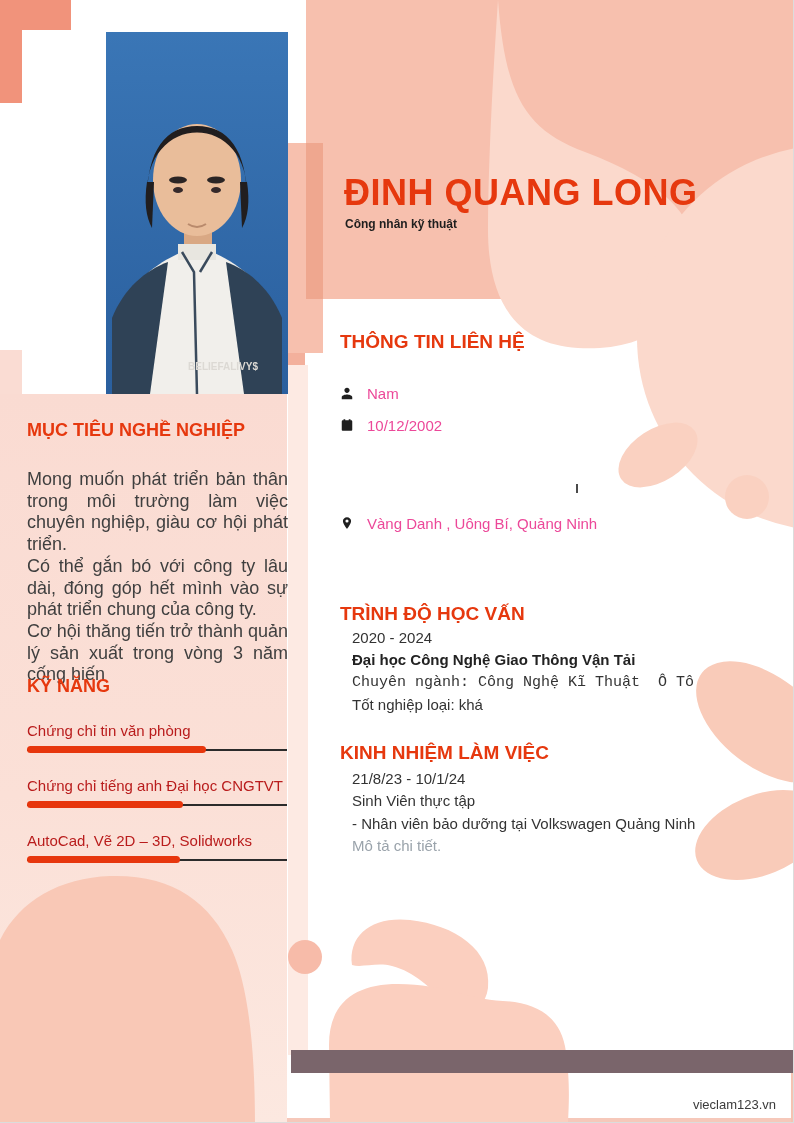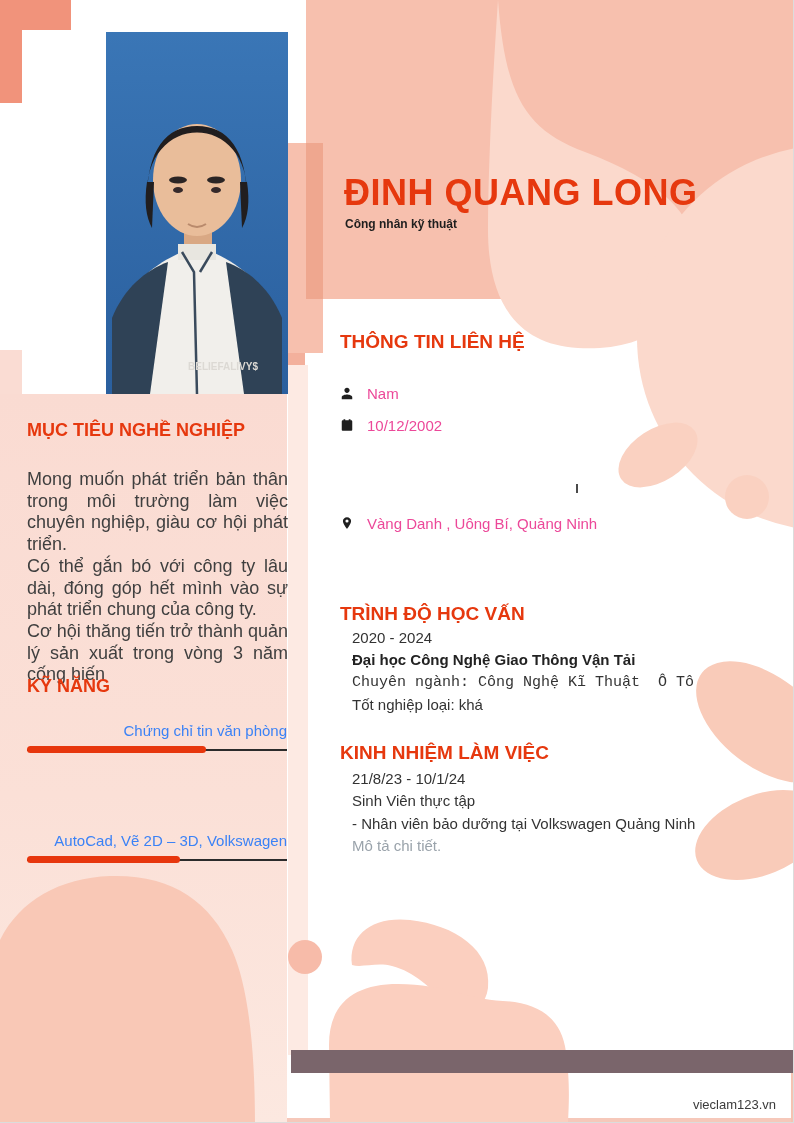--- a/index.html
+++ b/index.html
@@ -22,21 +22,21 @@
   .subtitle{left:345px;top:217px;font-size:12px;font-weight:600;color:#1e1e1e;}
   .objective-text{left:27px;top:469px;width:261px;font-size:18px;line-height:21.7px;color:#3f3f3f;text-align:justify;}
   .objective-text p{margin:0;}
   .contact-row{left:340px;height:18px;display:flex;align-items:center;gap:13px;font-size:15px;color:#ec4899;}
   .contact-row svg{flex:0 0 auto;}
   .edu-block,.exp-block{left:340px;width:420px;font-size:15px;line-height:22.3px;color:#333;margin-left:12px;}
   .edu-school{font-weight:700;color:#222;}
   .keep-space{white-space:pre-wrap;font-family:Liberation Mono, monospace;}
   .exp-placeholder{color:#9aa3ab;}
   .skill{left:27px;width:260px;}
-  .skill-label{font-size:15px;color:#3b82f6;text-align:right;}
+  .skill-label{font-size:15px;color:#b91c1c;}
   .skill-track{position:relative;margin-top:7px;height:7px;}
   .skill-line{position:absolute;left:0;right:0;top:3px;height:2px;background:#2b2b2b;}
   .skill-fill{position:absolute;left:0;top:0;height:7px;border-radius:4px;background:#e7360d;}
   .footer-bar{left:291px;top:1050px;width:503px;height:23px;background:#7a656b;}
   .watermark{right:17px;top:1097px;font-size:13px;font-weight:400;color:#3b3b3b;}
   .cursor-artifact{left:576px;top:484px;width:2px;height:9px;background:#4a4a4a;}
 </style>
 </head>
 <body>
 
@@ -147,23 +147,30 @@
   <div class="abs h-red left-col-h" style="top:676px">KỸ NĂNG</div>
 
   <div class="abs skill" style="top:722px">
     <div class="skill-label">Chứng chỉ tin văn phòng</div>
     <div class="skill-track">
       <div class="skill-line"></div>
       <div class="skill-fill" style="width: 69%;"></div>
     </div>
   </div>
 
+  <div class="abs skill" style="top:777px">
+    <div class="skill-label">Chứng chỉ tiếng anh Đại học CNGTVT</div>
+    <div class="skill-track">
+      <div class="skill-line"></div>
+      <div class="skill-fill" style="width: 60%;"></div>
+    </div>
+  </div>
 
   <div class="abs skill" style="top:832px">
-    <div class="skill-label">AutoCad, Vẽ 2D – 3D, Volkswagen</div>
+    <div class="skill-label">AutoCad, Vẽ 2D – 3D, Solidworks</div>
     <div class="skill-track">
       <div class="skill-line"></div>
       <div class="skill-fill" style="width: 59%;"></div>
     </div>
   </div>
 
   <div class="abs h-red right-col-h" style="top:603px">TRÌNH ĐỘ HỌC VẤN</div>
   <div class="abs edu-block" style="top:627px">
     <div>2020 - 2024</div>
     <div class="edu-school">Đại học Công Nghệ Giao Thông Vận Tải</div>

